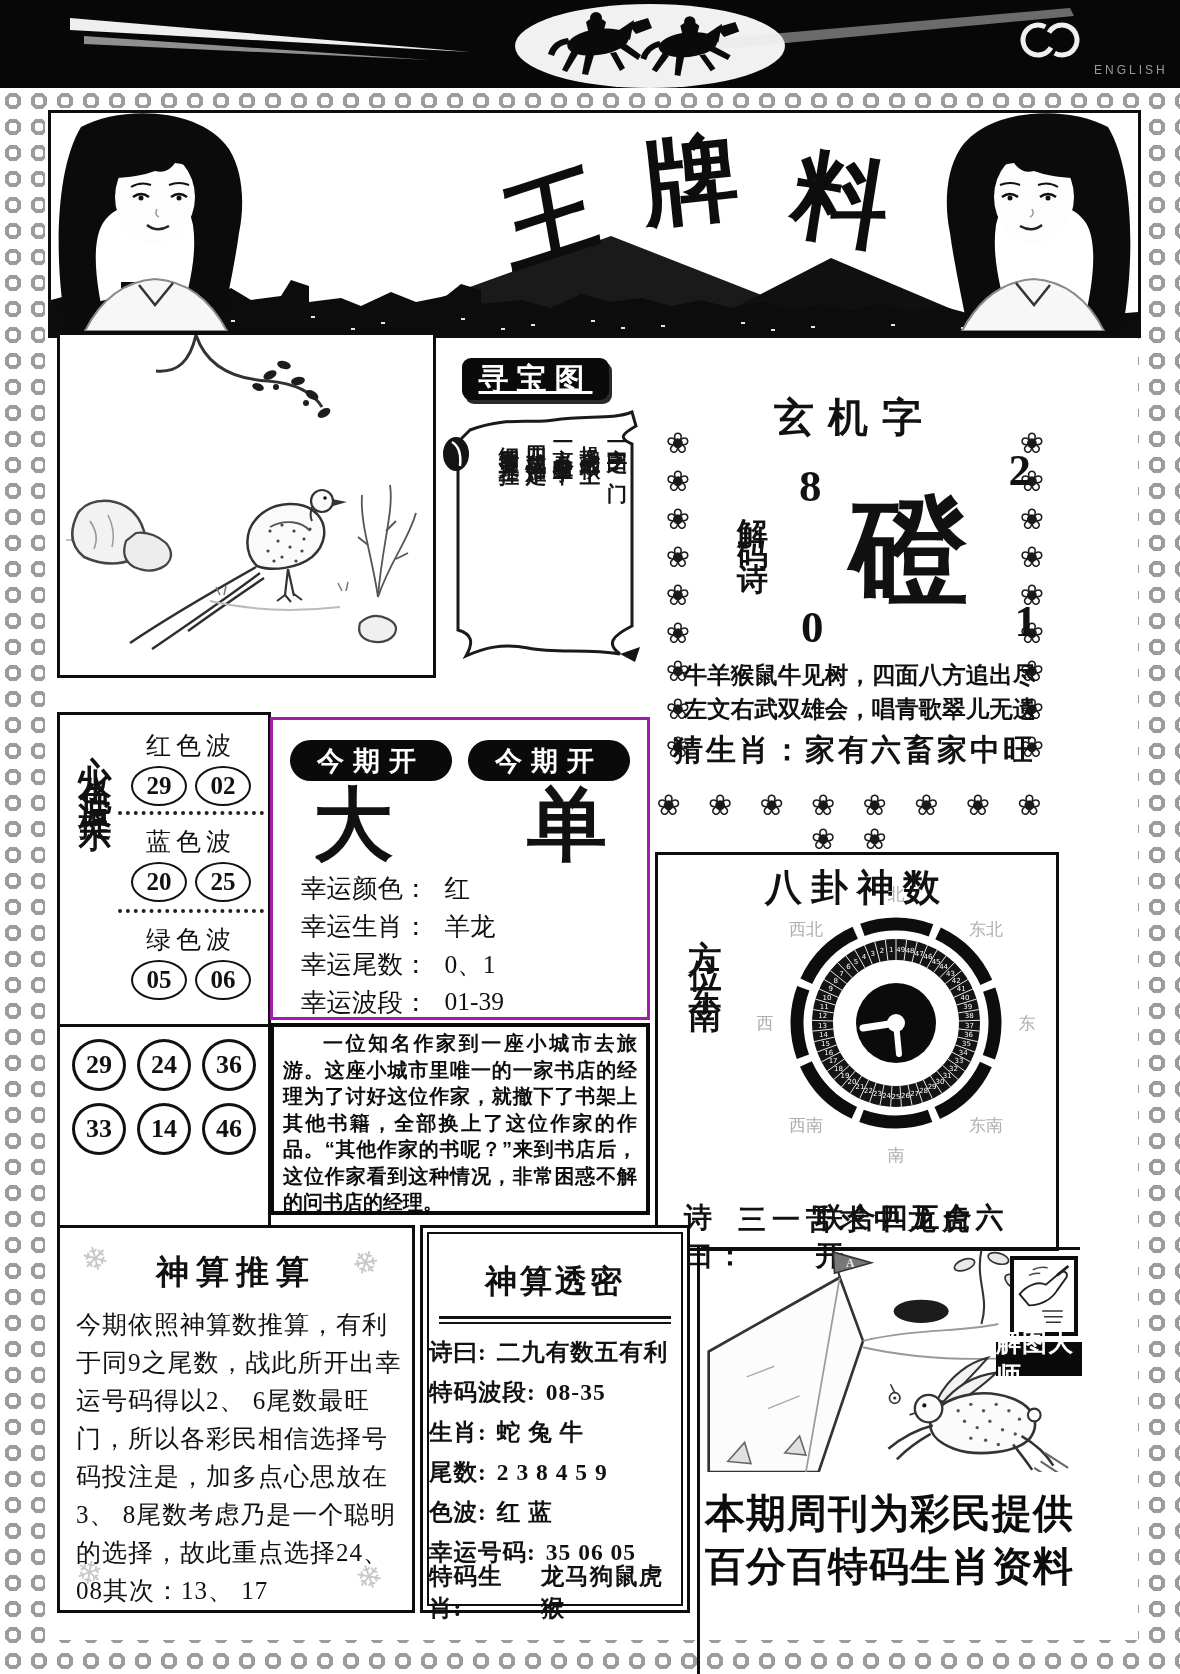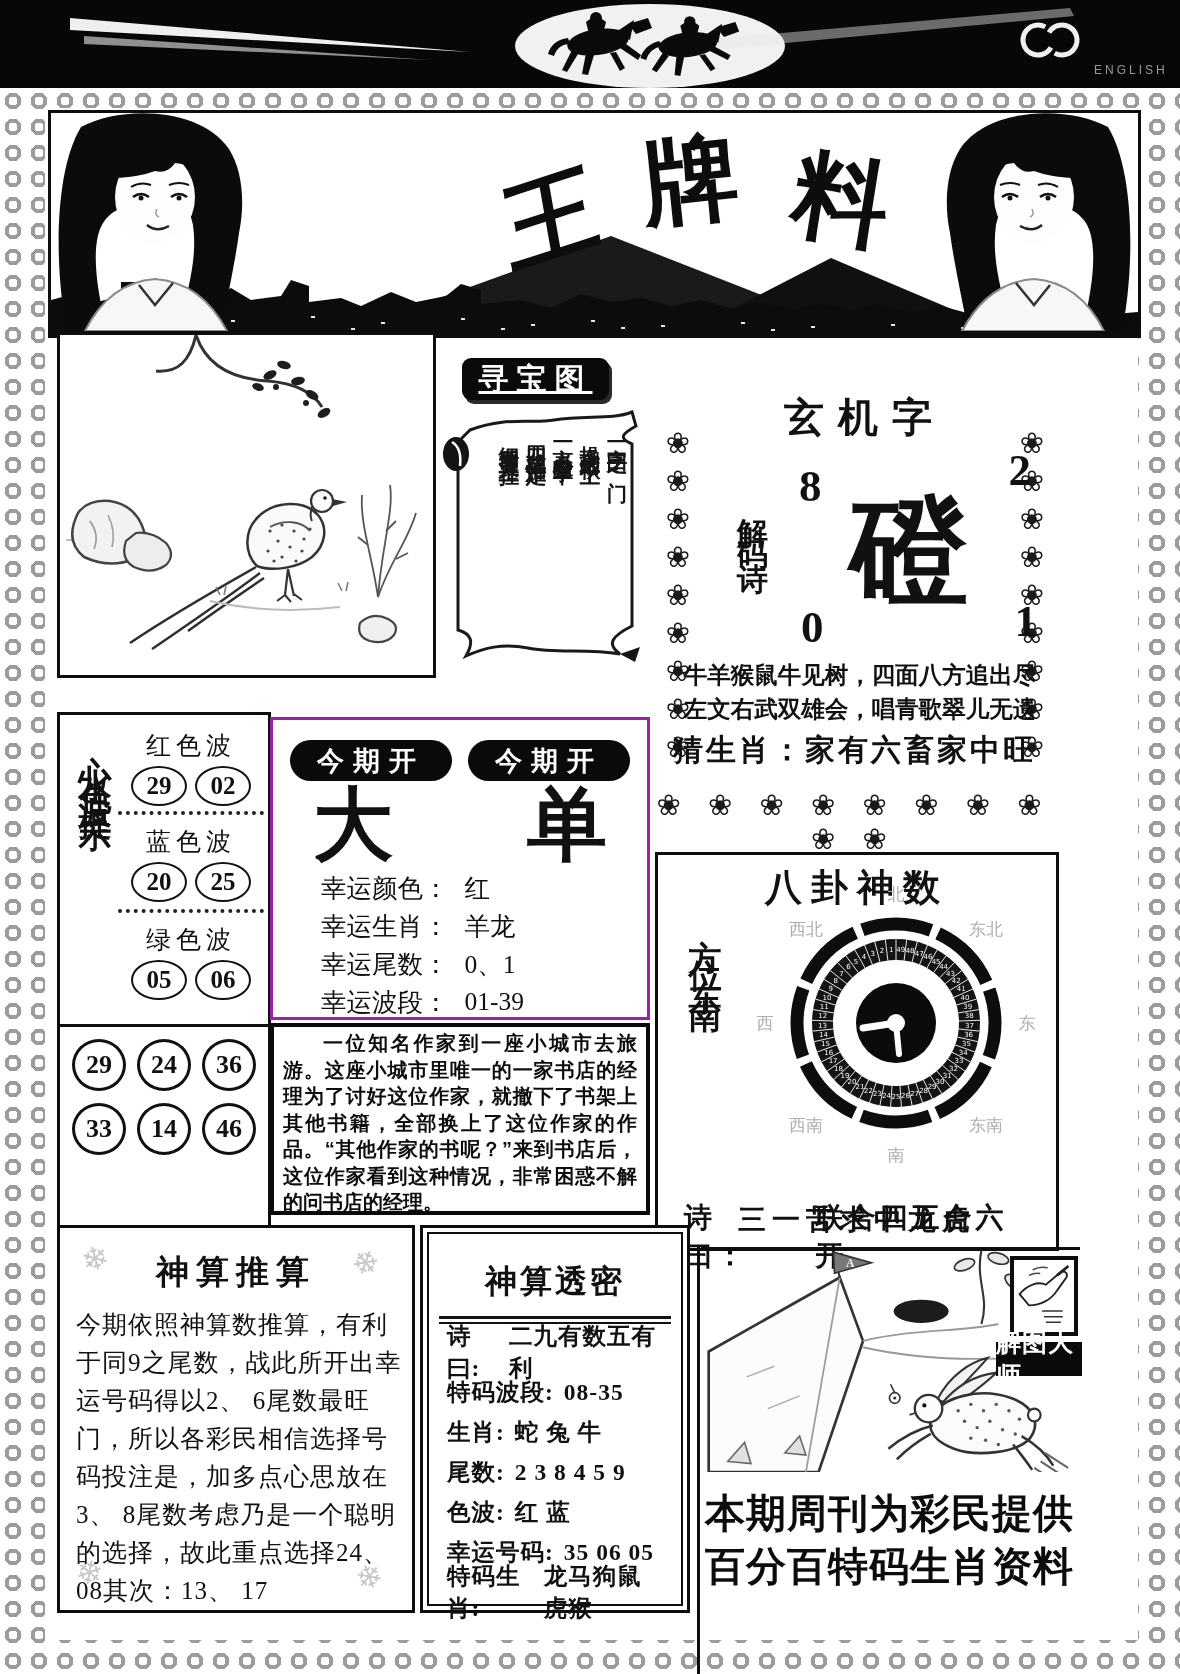--- a/index.html
+++ b/index.html
@@ -60,21 +60,21 @@
   }
 
   
   #mystery{position:absolute;left:610px;top:282px;width:398px;height:462px;}
   .flower-col{
     position:absolute;top:34px;width:42px;text-align:center;white-space:pre-line;
     font-size:29px;line-height:38px;color:#1a1a1a;
   }
   .flower-col.colL{left:2px;}
   .flower-col.colR{left:356px;}
-  #m-title{position:absolute;left:70px;top:0;width:280px;text-align:center;font-size:40px;font-weight:bold;letter-spacing:14px;}
+  #m-title{position:absolute;left:60px;top:0;width:280px;text-align:center;font-size:40px;font-weight:bold;letter-spacing:14px;}
   #m-decode{
     position:absolute;left:76px;top:104px;writing-mode:vertical-rl;text-orientation:upright;
     font-size:31px;font-weight:bold;letter-spacing:22px;
   }
   #bigchar-wrap{position:absolute;left:118px;top:58px;width:272px;height:206px;}
   #m-bigchar{position:absolute;left:0;top:0;width:100%;height:100%;display:flex;align-items:center;justify-content:center;font-size:118px;font-weight:bold;}
   .cnum{position:absolute;font-size:45px;font-weight:bold;line-height:1;}
   .cnum.tl{left:26px;top:16px;}
   .cnum.tr{right:14px;top:0px;}
   .cnum.bl{left:28px;bottom:4px;}
@@ -125,21 +125,21 @@
   }
 
   
   #single-box{position:absolute;left:225px;top:609px;width:380px;height:303px;border:3px solid #a21caf;background:#fff;box-sizing:border-box;}
   #pills{display:flex;justify-content:center;gap:16px;margin-top:20px;}
   .pill{
     width:162px;height:41px;background:#0a0a0a;color:#fff;border-radius:21px;
     display:flex;align-items:center;justify-content:center;font-size:27px;font-weight:bold;letter-spacing:9px;
   }
   #dachars{display:flex;justify-content:space-between;padding:0 40px;margin-top:2px;font-size:80px;font-weight:bold;line-height:1.05;}
-  .lucky-row{display:flex;gap:16px;padding-left:28px;font-size:25.5px;height:38px;align-items:center;margin-left:20px;}
+  .lucky-row{display:flex;gap:16px;padding-left:28px;font-size:25.5px;height:38px;align-items:center;}
   #lucky{margin-top:2px;}
 
   
   #story-box{position:absolute;left:225px;top:915px;width:380px;height:192px;border:4px solid #0a0a0a;background:#fff;box-sizing:border-box;}
   #story-text{
     padding:3px 9px 0 9px;font-family:"Liberation Sans","DejaVu Sans",sans-serif;
     font-size:20px;font-weight:bold;line-height:26.5px;text-align:justify;text-indent:2em;color:#0d0d0d;
   }
 
   
@@ -150,21 +150,21 @@
   .d1{left:292px;top:16px;transform:rotate(20deg);}
   .d2{left:16px;top:326px;transform:rotate(10deg);}
   .d3{left:296px;top:330px;transform:rotate(-20deg);}
   #tuisuan-body{position:absolute;left:16px;top:78px;width:326px;font-size:25px;line-height:38px;letter-spacing:1px;}
 
   
   #toumi-box{position:absolute;left:375px;top:1117px;width:270px;height:388px;border:3px solid #0d0d0d;background:#fff;box-sizing:border-box;}
   #toumi-inner{position:absolute;left:4px;top:4px;right:4px;bottom:4px;border:2px solid #0d0d0d;}
   #toumi-title{margin-top:26px;text-align:center;font-size:32px;font-weight:bold;letter-spacing:3px;}
   #toumi-rule{height:3px;border-top:3px solid #111;border-bottom:2px solid #111;margin:12px 10px 0 10px;}
-  #toumi-rows{margin-top:8px;padding:0 18px;}
+  #toumi-rows{margin-top:8px;padding:0 0;}
   .trow{display:flex;gap:10px;font-size:23.5px;font-weight:bold;height:40px;align-items:center;letter-spacing:1px;}
 
   
   #br-divider{position:absolute;left:652px;top:1137px;width:3px;height:473px;background:#0d0d0d;}
   #rabbit-area{position:absolute;left:656px;top:1139px;width:379px;height:225px;border-top:3px solid #0d0d0d;}
   #badge{position:absolute;left:965px;top:1148px;width:68px;height:80px;border:4px solid #0d0d0d;background:#fff;box-sizing:border-box;}
   #badge-label{
     position:absolute;left:951px;top:1234px;width:86px;height:34px;background:#0a0a0a;color:#fff;
     display:flex;align-items:center;justify-content:center;font-size:25px;font-weight:bold;letter-spacing:1px;
   }

